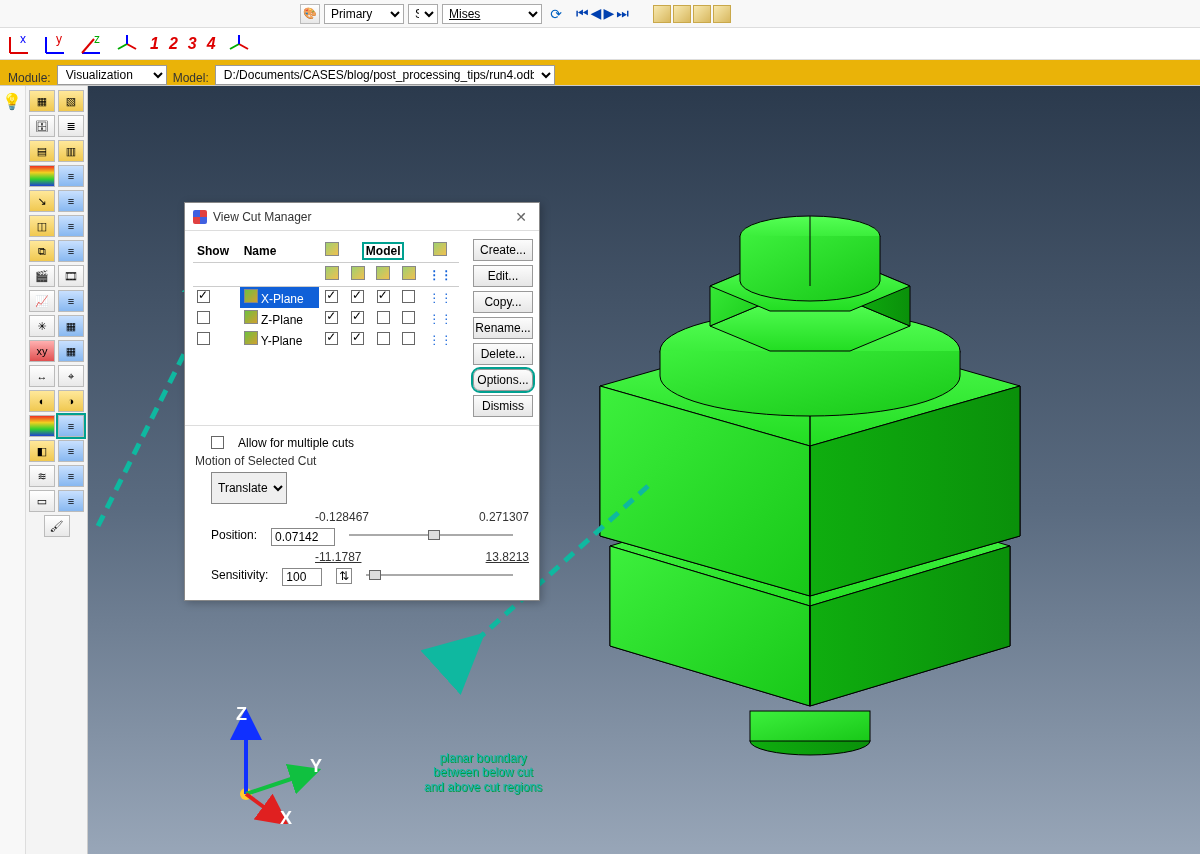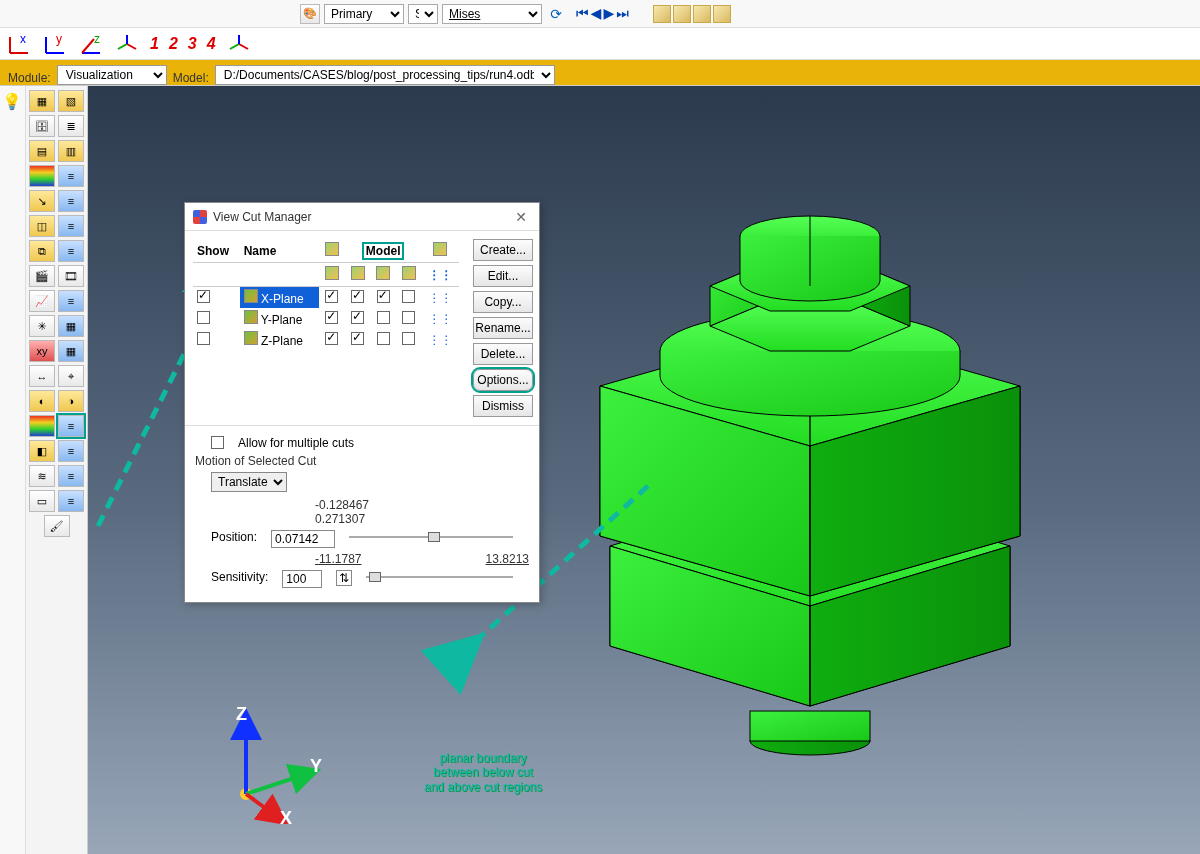--- a/index.html
+++ b/index.html
@@ -84,21 +84,21 @@
 
 .dlg-lower { padding:6px 10px 10px; border-top:1px solid #ddd; }
 .dlg-lower .row { display:flex; align-items:flex-start; gap:14px; margin:4px 16px; }
 .dlg-lower input[type=text] { width:64px; border:1px solid #888; padding:1px 3px; }
 .slider-track { flex:1; height:14px; position:relative; }
 .slider-track .line { position:absolute; top:6px; left:0; right:0; height:2px; background:#aaa; }
 .slider-track .thumb { position:absolute; top:2px; width:12px; height:10px; background:#ddd; border:1px solid #666; }
 .scale-lbls { display:flex; justify-content:space-between; font-size:11px; color:#333; }
 
 .fieldset-label { color:#333; margin:4px 0 2px; }
-select.motion { border:1px solid #888; padding:1px 2px; }
+select.motion { border:1px solid #888; padding:7px 2px; }
 </style>
 </head>
 <body>
 
 <div class="top-row" style="padding-left:300px;">
   <span class="pal-btn" style="width:20px;height:20px;">🎨</span>
   <select class="sel-mid"><option>Primary</option></select>
   <select class="sel-sm"><option>S</option></select>
   <select class="sel-lg"><option>Mises</option></select>
   <span class="refresh-btn">⟳</span>
@@ -369,30 +369,30 @@
                 <td><span class="ck on"></span></td>
                 <td class="name"><span class="mini-ico"></span> <span>X-Plane</span></td>
                 <td style="text-align:center;"><span class="ck on"></span></td>
                 <td style="text-align:center;"><span class="ck on"></span></td>
                 <td style="text-align:center;"><span class="ck on"></span></td>
                 <td style="text-align:center;"><span class="ck"></span></td>
                 <td style="text-align:center;color:#1060d8">⋮⋮</td>
               </tr>
               <tr>
                 <td><span class="ck"></span></td>
-                <td><span class="mini-ico"></span> <span>Y-Plane</span></td>
+                <td><span class="mini-ico"></span> <span>Z-Plane</span></td>
                 <td style="text-align:center;"><span class="ck on"></span></td>
                 <td style="text-align:center;"><span class="ck on"></span></td>
                 <td style="text-align:center;"><span class="ck"></span></td>
                 <td style="text-align:center;"><span class="ck"></span></td>
                 <td style="text-align:center;color:#1060d8">⋮⋮</td>
               </tr>
               <tr>
                 <td><span class="ck"></span></td>
-                <td><span class="mini-ico"></span> <span>Z-Plane</span></td>
+                <td><span class="mini-ico"></span> <span>Y-Plane</span></td>
                 <td style="text-align:center;"><span class="ck on"></span></td>
                 <td style="text-align:center;"><span class="ck on"></span></td>
                 <td style="text-align:center;"><span class="ck"></span></td>
                 <td style="text-align:center;"><span class="ck"></span></td>
                 <td style="text-align:center;color:#1060d8">⋮⋮</td>
               </tr>
             </tbody>
           </table>
         </div>
         <div class="dlg-side">
@@ -407,21 +407,21 @@
       </div>
       <div class="dlg-lower">
         <div class="row">
           <span class="ck"></span>
           <span>Allow for multiple cuts</span>
         </div>
         <div class="fieldset-label">Motion of Selected Cut</div>
         <div class="row">
           <select class="motion"><option>Translate</option></select>
         </div>
-        <div class="scale-lbls" style="margin-top:6px;padding-left:120px;flex-direction:column;">
+        <div class="scale-lbls" style="margin-top:6px;padding-left:120px;">
           <span>-0.128467</span>
           <span>0.271307</span>
         </div>
         <div class="row">
           <span>Position:</span>
           <input type="text" value="0.07142" style="">
           <div class="slider-track">
               <div class="line"></div>
               <div class="thumb" style="left:48%;"></div>
             </div>

